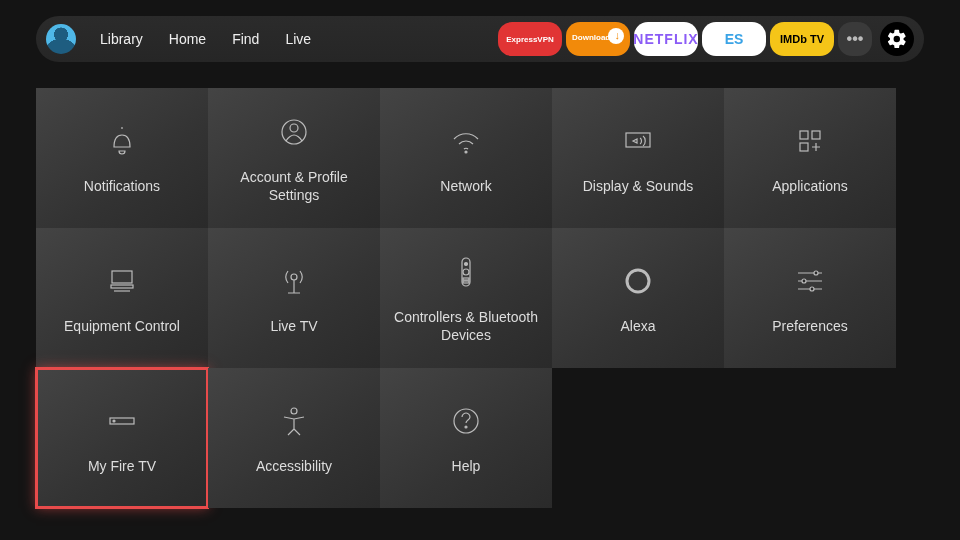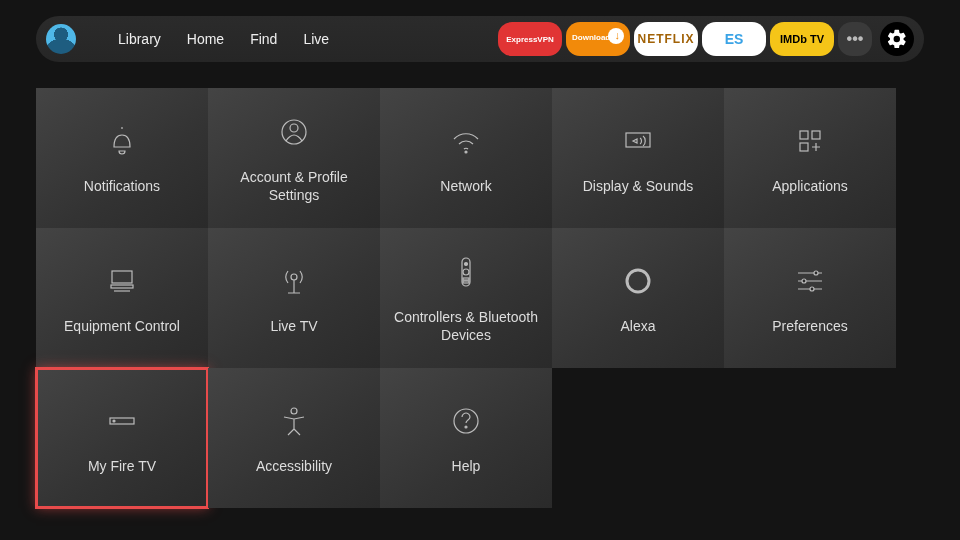--- a/index.html
+++ b/index.html
@@ -5,29 +5,29 @@
   * { margin:0; padding:0; box-sizing:border-box; font-family: Arial, Helvetica, sans-serif; }
   body { width:960px; height:540px; background:#141414; overflow:hidden; color:#ddd;}
   
   
   .topbar { position:relative; margin:16px 36px 0 36px; height:46px;
     background:linear-gradient(#2b2b2b,#262626); border-radius:23px; display:flex; align-items:center; padding:0 10px;}
   .avatar { width:30px; height:30px; border-radius:50%;
     background: radial-gradient(circle at 50% 35%, #1e5d80 0 28%, transparent 29%),
                 radial-gradient(circle at 50% 110%, #1e5d80 0 50%, transparent 51%),
                 #4fb8e8; margin-right:18px;}
-  .nav { display:flex; gap:26px; margin-left:24px;}
+  .nav { display:flex; gap:26px; margin-left:6px;}
   .nav span { font-size:14px; color:#eee; cursor:pointer;}
   .apps { display:flex; gap:4px; margin-left:auto; align-items:center;}
   .app { width:64px; height:34px; border-radius:14px; display:flex; align-items:center; justify-content:center; font-size:10px; font-weight:bold; cursor:pointer;}
   .app.express { background:#e13434; color:#fff; font-size:8px;}
   .app.downloader { background:#f28a0a; color:#fff; font-size:8px; position:relative;}
   .app.downloader::after{content:"";position:absolute;right:6px;top:6px;width:16px;height:16px;border-radius:50%;background:#fff;}
   .app.downloader::before{content:"↓";position:absolute;right:10px;top:7px;color:#f28a0a;font-size:11px;z-index:2;font-weight:bold;}
-  .app.netflix { background:#fff; color:#a16207; font-size:12px; letter-spacing:1px;}
+  .app.netflix { background:#fff; color:#8b5cf6; font-size:14px; letter-spacing:1px;}
   .app.es { background:#fff; color:#3aa3e6; font-size:14px;}
   .app.prime { background:#00a8e1; color:#fff; font-size:8px; flex-direction:column; line-height:1;}
   .app.imdb { background:#f5c518; color:#000; font-size:11px;}
   .app.more { background:#3a3a3a; color:#bbb; font-size:16px; width:34px;}
   .settings-btn { width:34px; height:34px; border-radius:50%; background:#000; display:flex; align-items:center; justify-content:center; margin-left:4px; cursor:pointer;}
   .settings-btn svg{width:22px;height:22px;}
 
   
   .grid { position:absolute; left:36px; top:88px; display:grid; grid-template-columns:repeat(5,172px); grid-auto-rows:140px; gap:0;}
   .tile { background:linear-gradient(145deg,#444 0%, #333 60%, #2a2a2a 100%);

